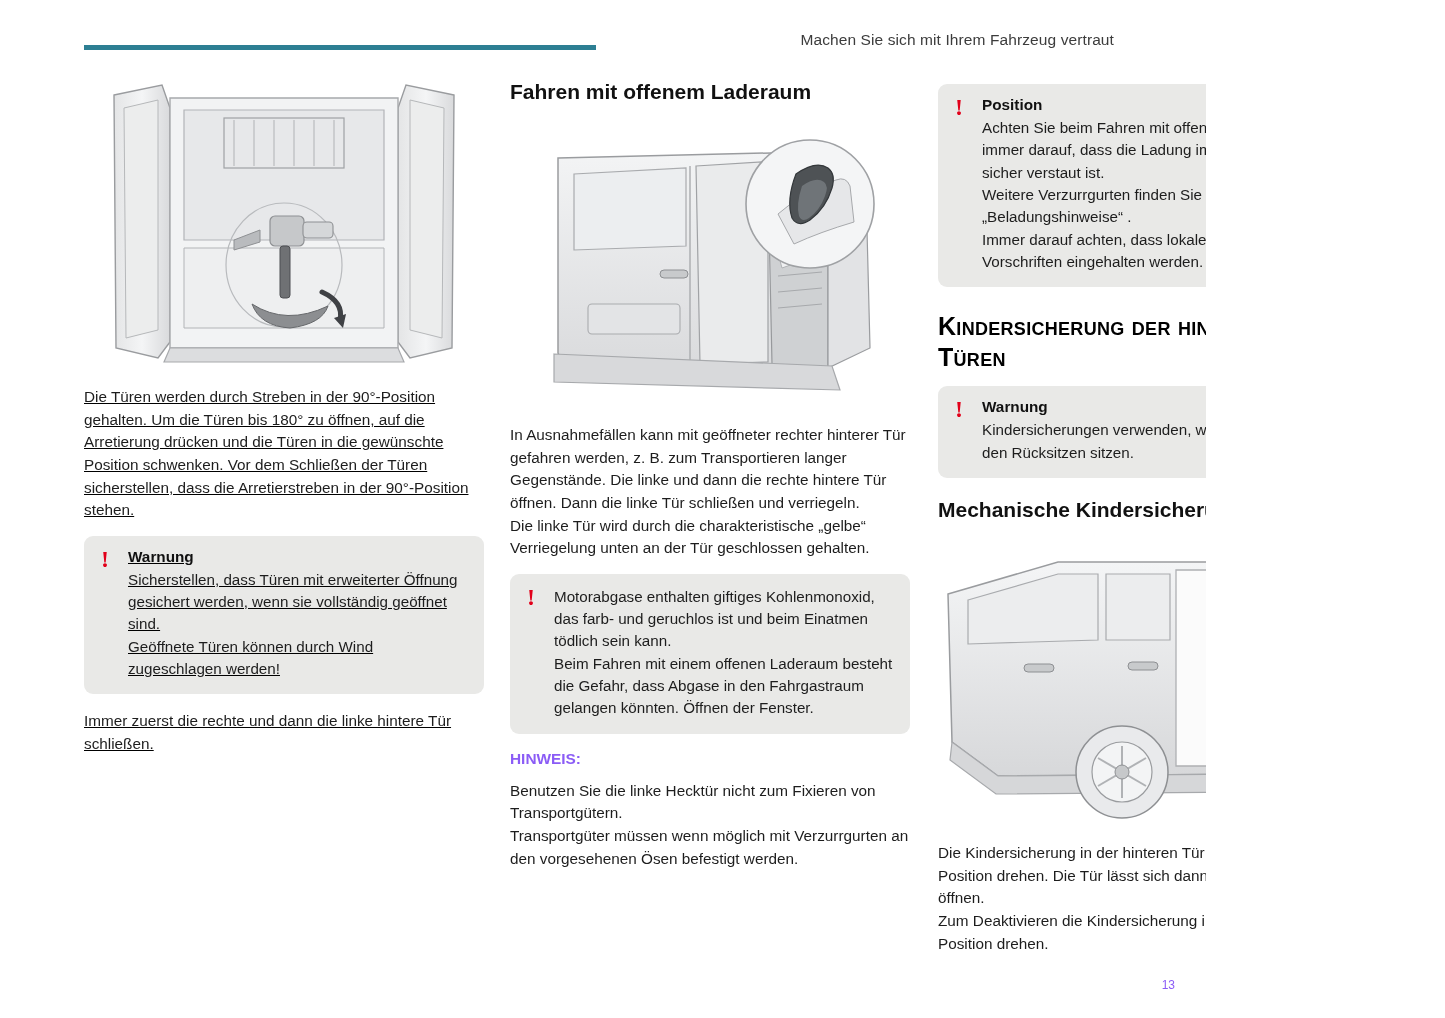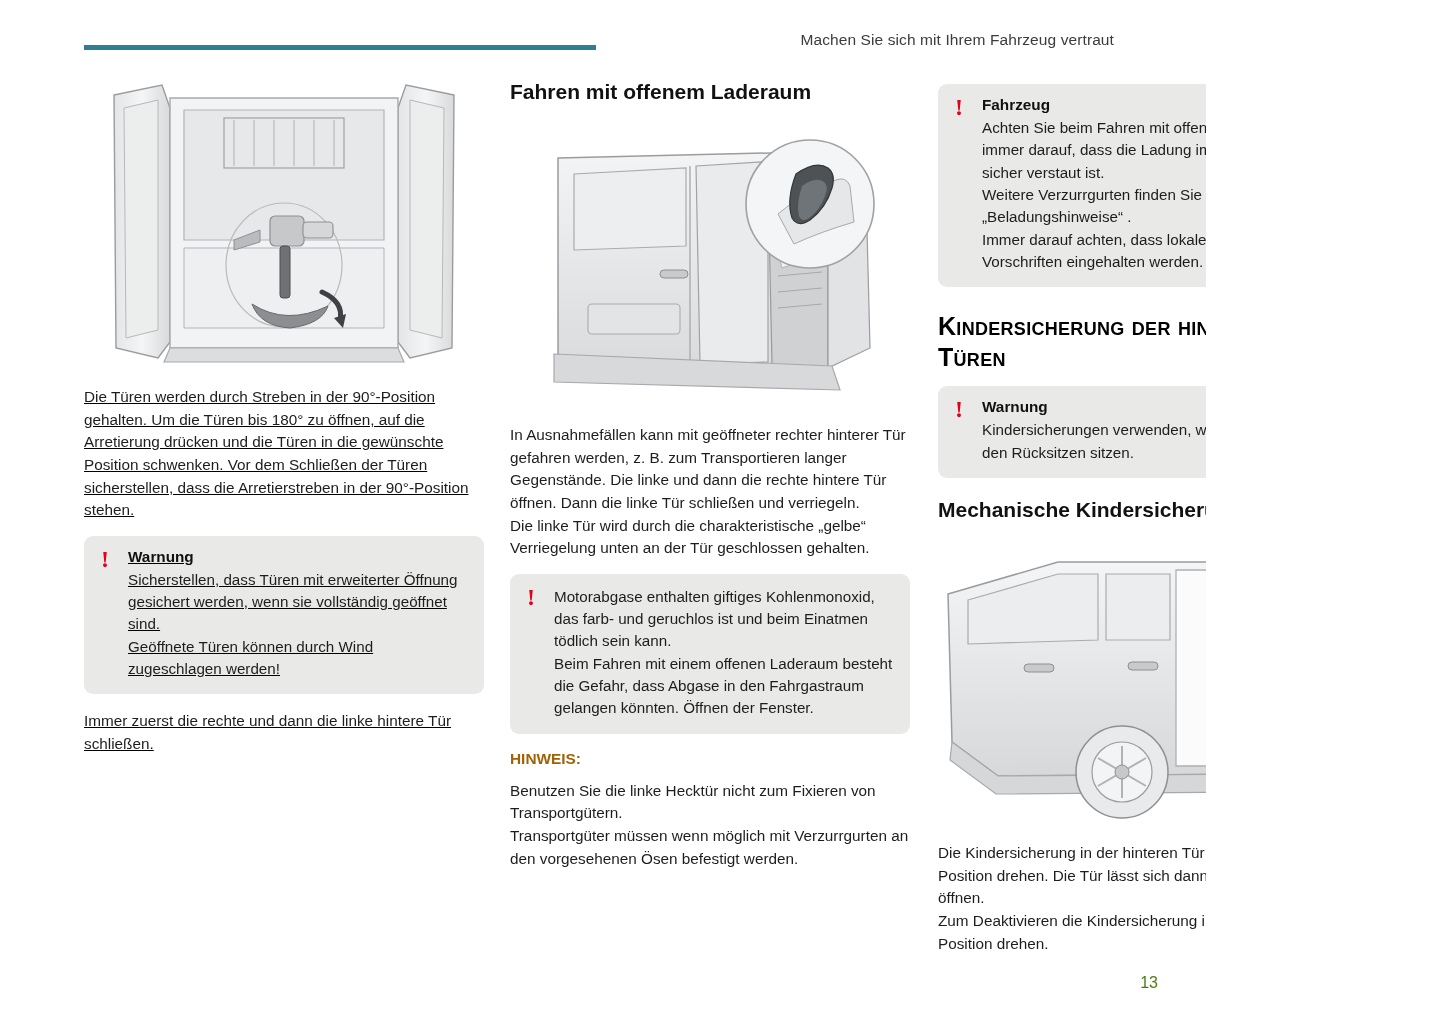--- a/index.html
+++ b/index.html
@@ -39,24 +39,24 @@
     position: absolute;
     right: 38px;
     top: 80px;
     font-size: 50px;
     font-weight: bold;
     color: #2d7f93;
     line-height: 1;
   }
   .page-number {
     position: absolute;
-    right: 48px;
+    right: 31px;
     bottom: 26px;
-    font-size: 16px;
-    color: #4d7c0f;
+    font-size: 12px;
+    color: #8b5cf6;
   }
 
   
   .col {
     position: absolute;
     top: 80px;
   }
   .col-1 { left: 84px;  width: 400px; text-decoration: underline; }
   .col-2 { left: 510px; width: 400px; }
   .col-3 { left: 938px; width: 398px; }
@@ -81,21 +81,21 @@
     font-weight: bold;
     color: #000000;
     line-height: 1.22;
     font-variant: small-caps;
     letter-spacing: 0.3px;
     margin-bottom: 14px;
   }
   .note-head {
     font-size: 15.4px;
     font-weight: bold;
-    color: #a16207;
+    color: #8b5cf6;
     margin-bottom: 12px;
   }
 
   
   .callout {
     position: relative;
     background: #e9e9e7;
     border-radius: 9px;
     padding: 12px 16px 14px 44px;
     margin-bottom: 16px;
@@ -257,21 +257,21 @@
 
     <div class="note-head">HINWEIS:</div>
     <p class="body-text" style="white-space: pre-line;">Benutzen Sie die linke Hecktür nicht zum Fixieren von Transportgütern.
 Transportgüter müssen wenn möglich mit Verzurrgurten an den vorgesehenen Ösen befestigt werden.</p>
   </div>
 
   <div class="col col-3">
 
     <div class="callout" style="margin-top:4px;">
       <span class="bang">!</span>
-      <div class="c-title">Fahrzeug</div>
+      <div class="c-title">Position</div>
       <div class="c-body">Achten Sie beim Fahren mit offenem Laderaum immer darauf, dass die Ladung im Fahrzeug sicher verstaut ist.
 Weitere Verzurrgurten finden Sie unter „Beladungshinweise“ .
 Immer darauf achten, dass lokale und nationale Vorschriften eingehalten werden.</div>
     </div>
 
     <h2 class="section-title" style="margin-top:24px;">Kindersicherung der hinteren Türen</h2>
 
     <div class="callout">
       <span class="bang">!</span>
       <div class="c-title">Warnung</div>

